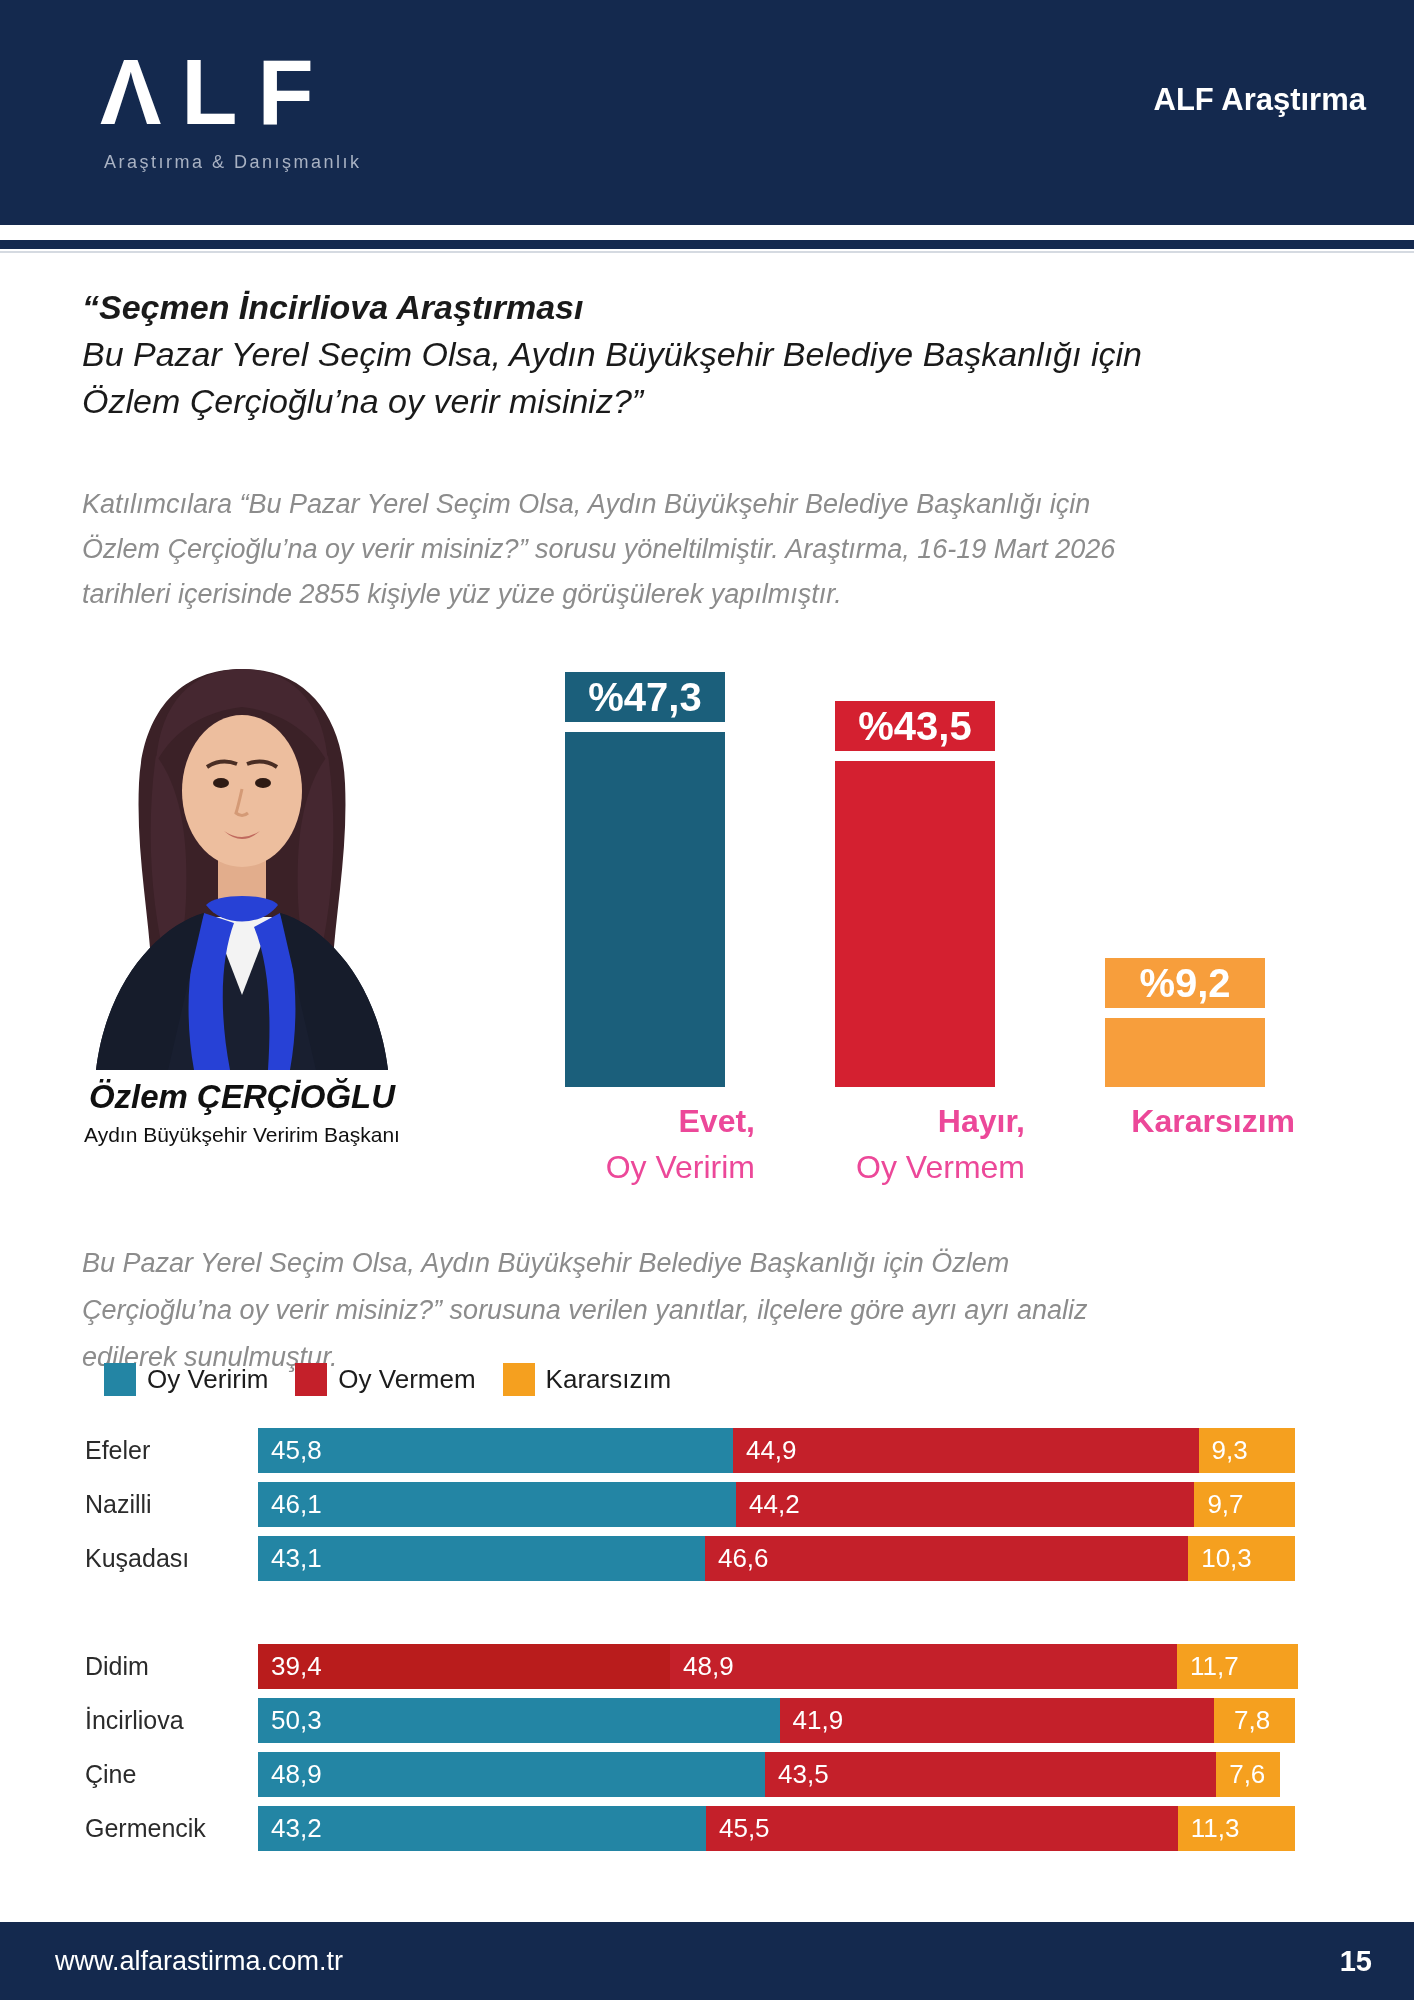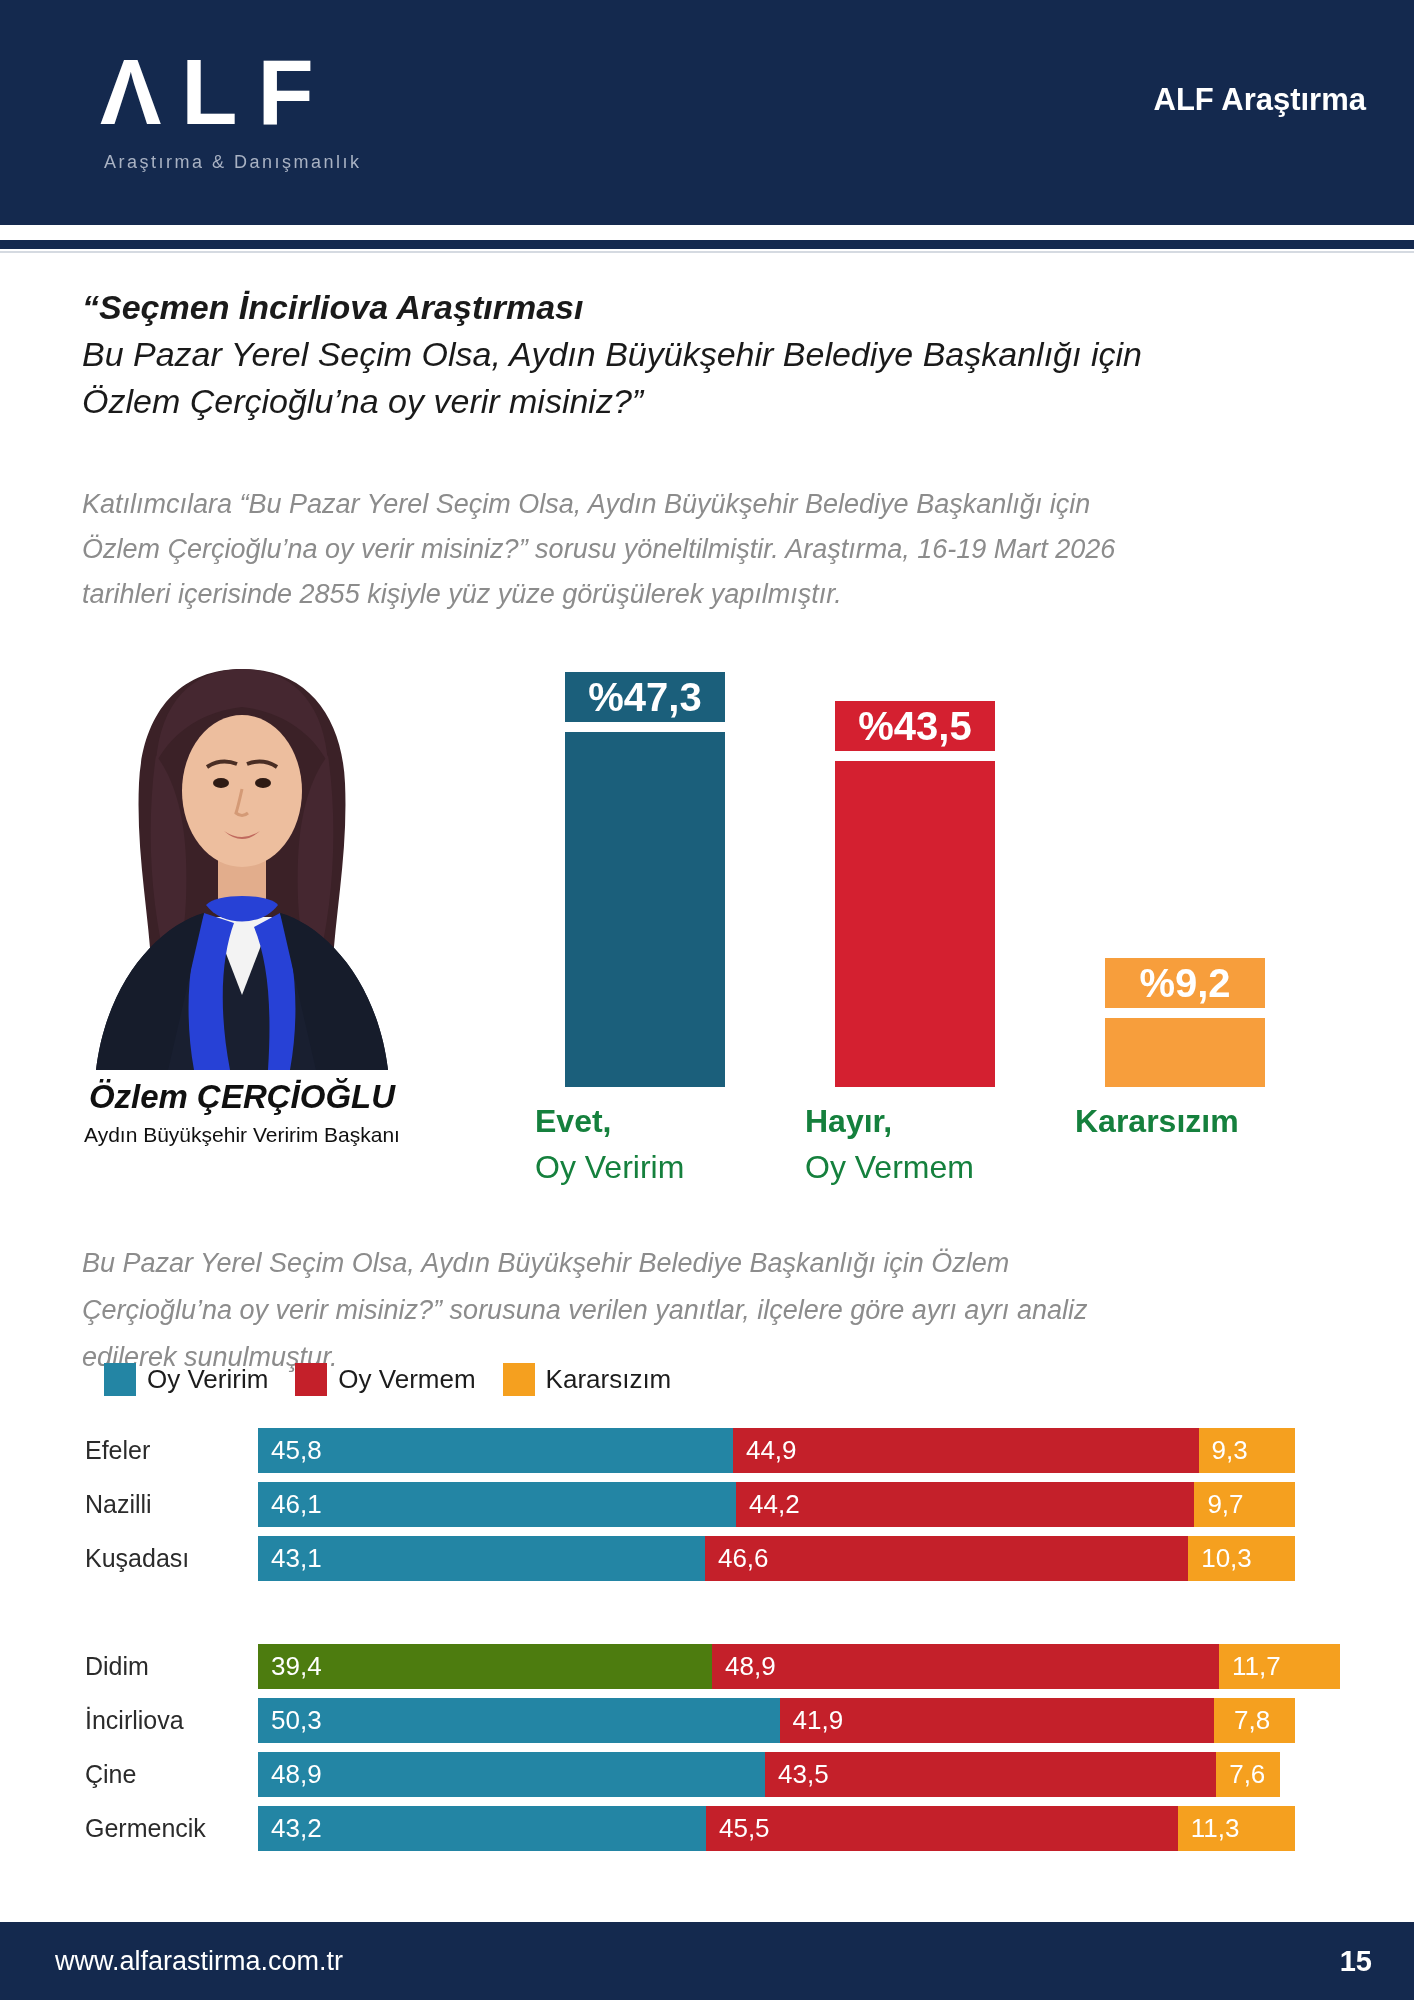--- a/index.html
+++ b/index.html
@@ -33,21 +33,21 @@
              font-style:italic;color:#101010;white-space:nowrap;}
   .cand-title{margin-top:7px;text-align:center;font-size:21px;color:#101010;white-space:nowrap;}
 
   
   .big-chart{position:absolute;left:0;top:650px;width:1414px;height:560px;}
   .col{position:absolute;top:0;width:160px;height:560px;}
   .stack{position:absolute;left:0;right:0;bottom:123px;}
   .valbox{height:50px;line-height:50px;margin-bottom:10px;text-align:center;
           color:#fff;font-weight:bold;font-size:40px;}
   .vbar{width:100%;}
-  .cat{position:absolute;left:-30px;width:220px;top:448px;text-align:left;color:#15803d;}
+  .cat{position:absolute;left:-30px;width:220px;top:448px;text-align:right;color:#ec4899;}
   .cat-strong{display:block;font-size:32px;font-weight:bold;line-height:46px;}
   .cat-normal{display:block;font-size:32px;line-height:46px;}
 
   
   .legend{position:absolute;left:104px;top:1363px;display:flex;align-items:center;}
   .legend-item{display:flex;align-items:center;margin-right:27px;}
   .swatch{width:32px;height:33px;}
   .legend-label{margin-left:11px;font-size:26px;color:#1C1C1C;}
 
   
@@ -190,21 +190,21 @@
         <div class="row-label">Kuşadası</div>
         <div class="row-bars">
           <div class="seg" style="background: rgb(35, 133, 164); width: 446.947px;">43,1</div>
           <div class="seg" style="background: rgb(196, 32, 42); width: 483.242px;">46,6</div>
           <div class="seg" style="background: rgb(245, 160, 31); width: 106.811px;">10,3</div>
         </div>
       </div>
       <div class="drow" style="top: 216px;">
         <div class="row-label">Didim</div>
         <div class="row-bars">
-          <div class="seg" style="background: #4d7c0f; width: 454px;">39,4</div>
+          <div class="seg" style="background: #b91c1c; width: 412px;">39,4</div>
           <div class="seg" style="background: rgb(196, 32, 42); width: 507.093px;">48,9</div>
           <div class="seg" style="background: rgb(245, 160, 31); width: 121.329px;">11,7</div>
         </div>
       </div>
       <div class="drow" style="top: 270px;">
         <div class="row-label">İncirliova</div>
         <div class="row-bars">
           <div class="seg" style="background: rgb(35, 133, 164); width: 521.611px;">50,3</div>
           <div class="seg" style="background: rgb(196, 32, 42); width: 434.503px;">41,9</div>
           <div class="seg" style="background: rgb(245, 160, 31); width: 80.886px; padding-left: 20px;">7,8</div>

